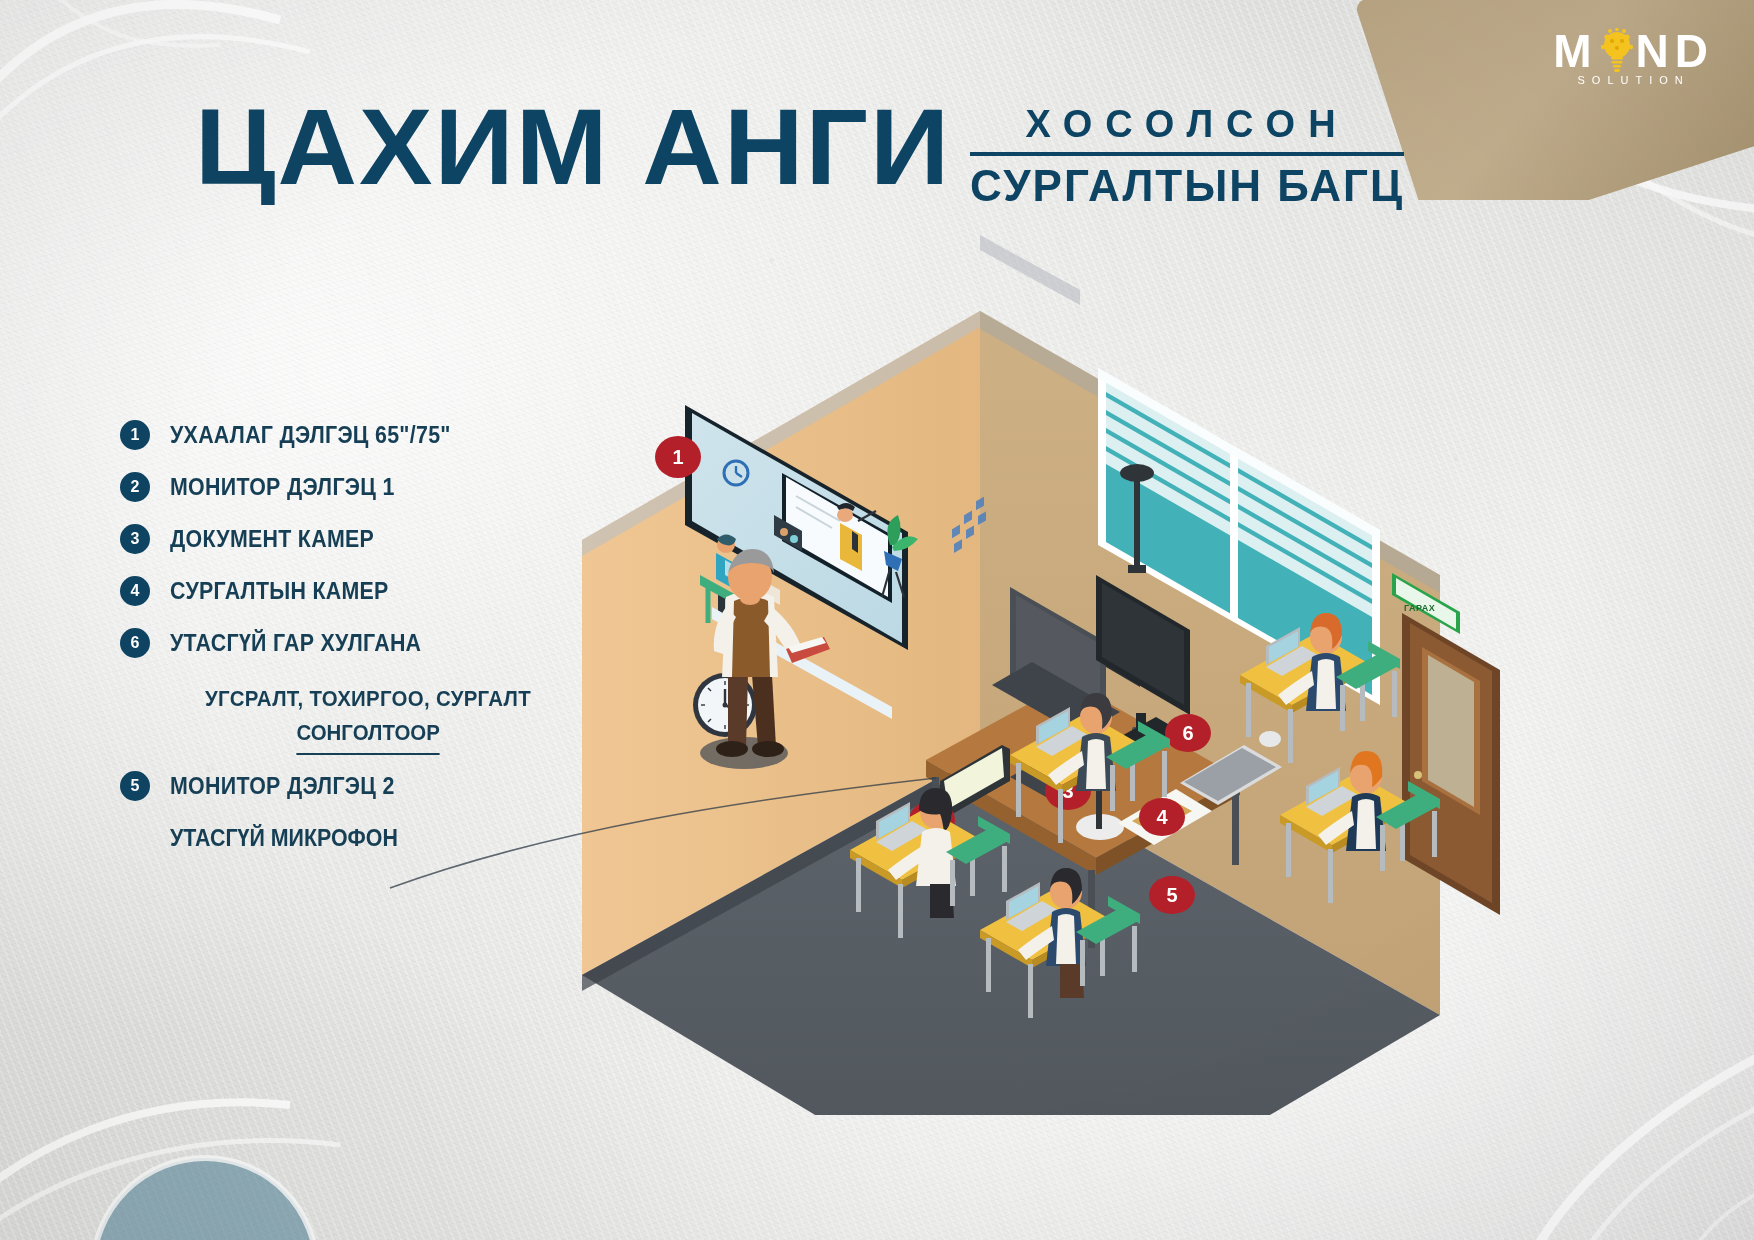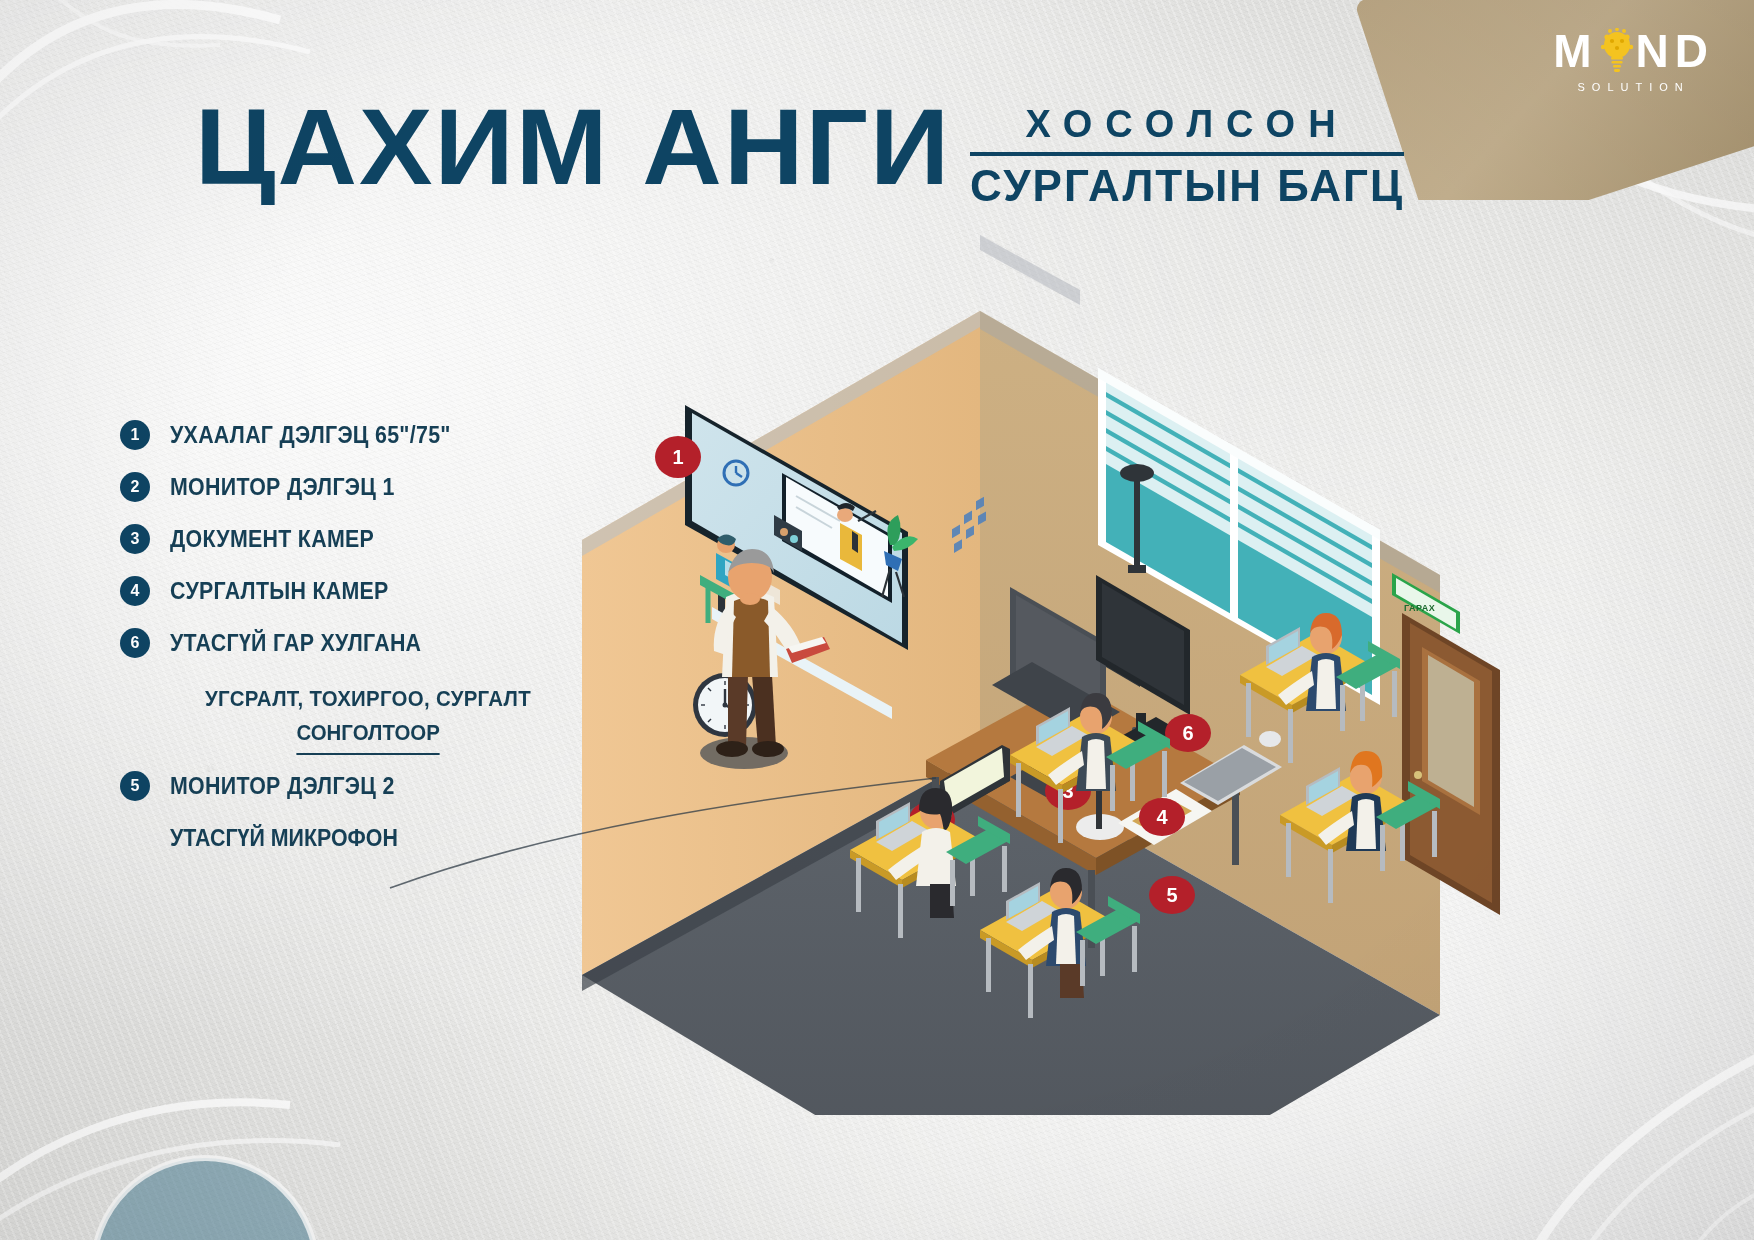--- a/index.html
+++ b/index.html
@@ -62,21 +62,21 @@
   }
   .logo-main {
     font-family: "Liberation Sans", sans-serif;
     font-size: 46px; font-weight: 700; color: #fff;
     letter-spacing: 6px; line-height: 1;
     display:flex; align-items:center; justify-content:center;
   }
   .bulb { display:inline-block; width: 38px; height: 46px; position: relative; }
   .logo-sub {
     font-size: 11px; letter-spacing: 7px; color: #fff;
-    margin-top: 7px; font-weight: 400;
+    font-weight: 400;
   }
 
   
   #title-block { position: absolute; left: 195px; top: 96px; }
   .title-main {
     font-family: "Liberation Sans", sans-serif;
     font-weight: 700;
     font-size: 108px;
     letter-spacing: 2px;
     color: #0e4463;

